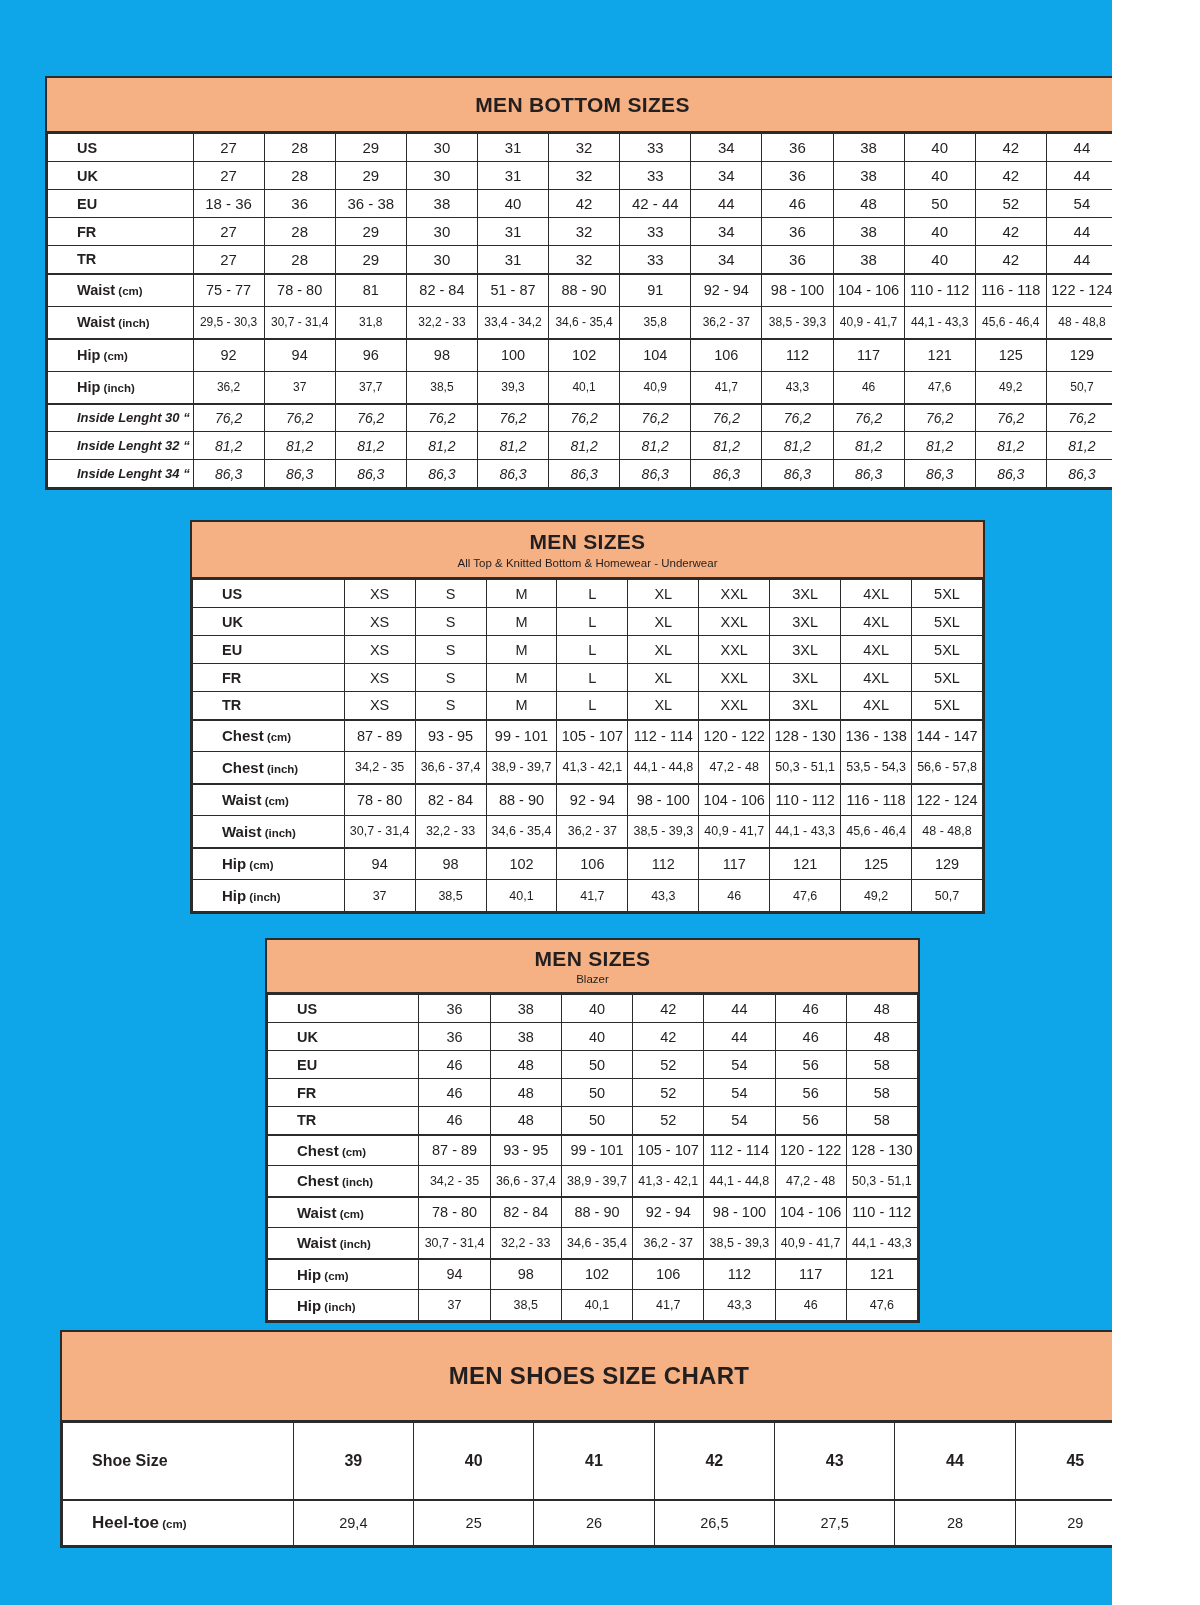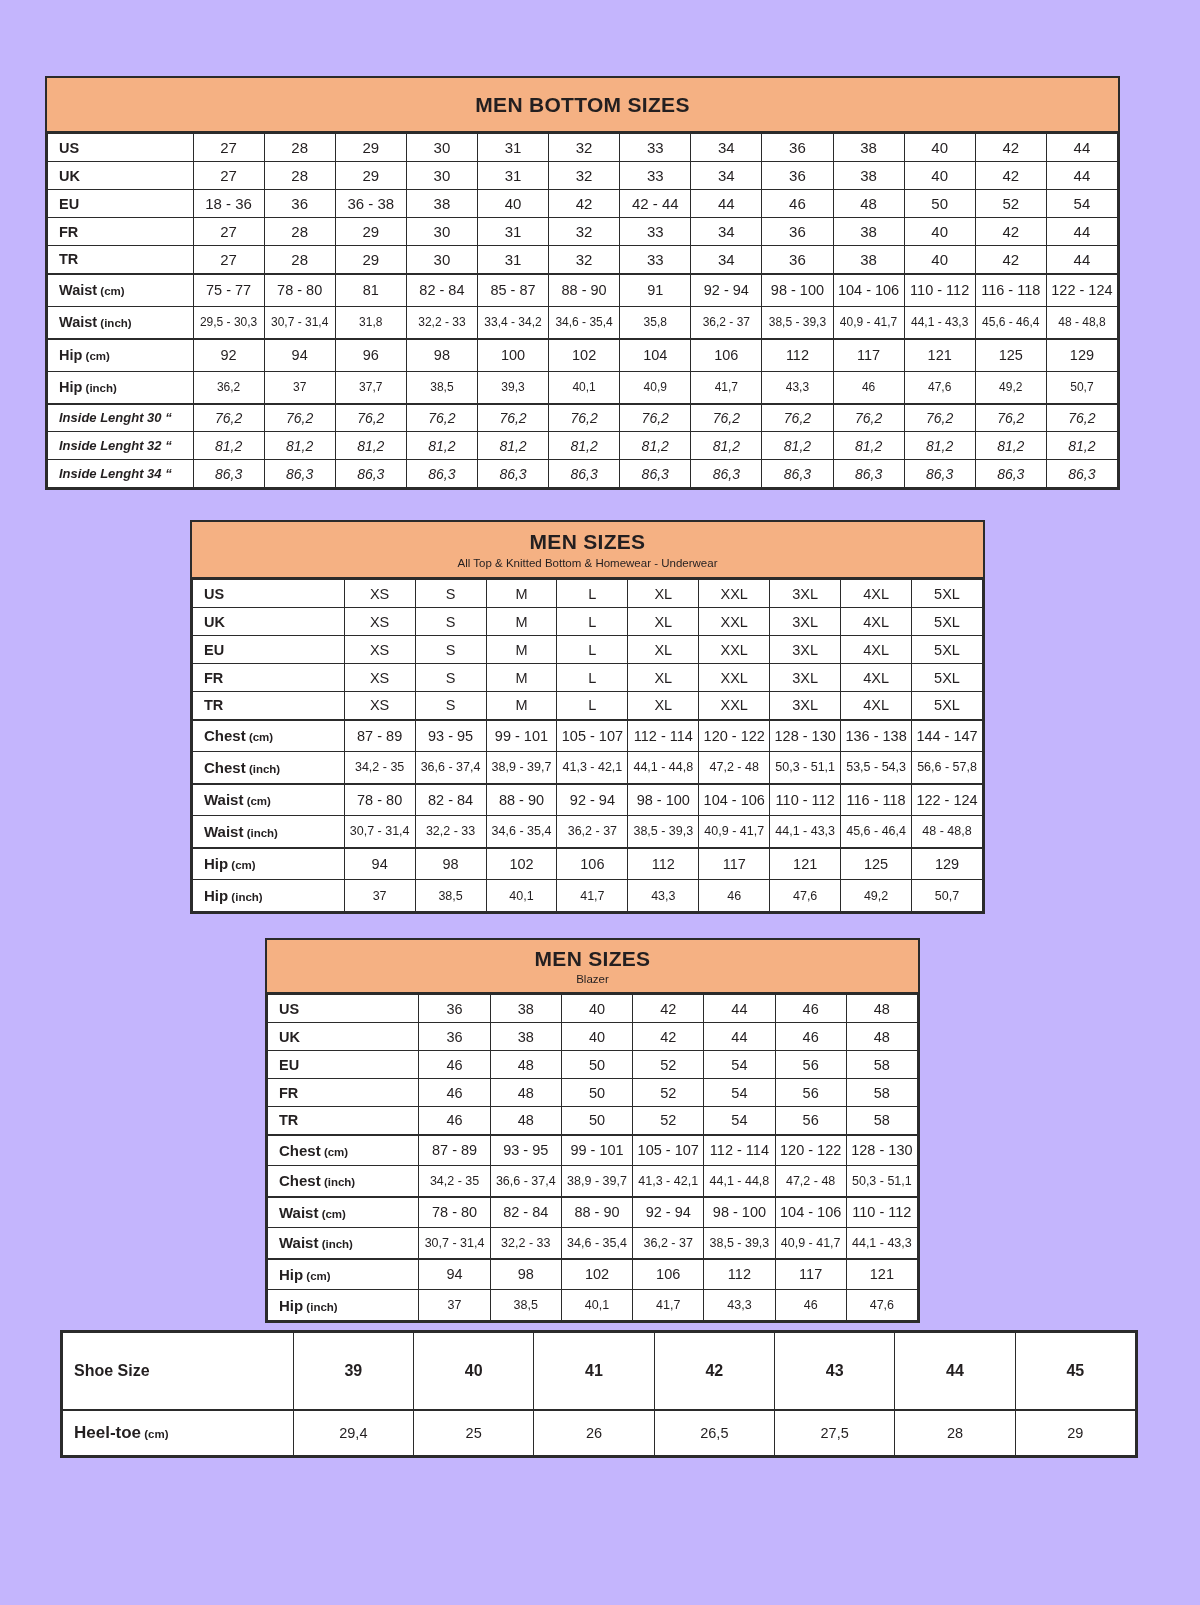--- a/index.html
+++ b/index.html
@@ -1,41 +1,41 @@
 <!DOCTYPE html>
 <html><head>
 <meta charset="utf-8">
 <style>
   html,body{margin:0;padding:0;background:#ffffff;}
   body{
     font-family:"Liberation Sans", sans-serif;
     color:#231f20;
     -webkit-font-smoothing:antialiased;
   }
-  .page{position:relative;width:1200px;height:1605px;background:#c4b5fd;overflow:hidden;}
+  .page{position:relative;width:1112px;height:1605px;background:#0ea5e9;overflow:hidden;}
 
   .tbl{position:absolute;border:2px solid #2b2b2b;background:#ffffff;box-sizing:border-box;}
   .thead{
     background:#f5b183;
     border-bottom:2px solid #2b2b2b;
     display:flex;flex-direction:column;align-items:center;justify-content:center;
     text-align:center;box-sizing:border-box;
   }
   .title{font-weight:bold;font-size:21px;letter-spacing:.3px;color:#231f20;line-height:1.1;}
   .subtitle{font-weight:normal;font-size:11.5px;margin-top:3px;color:#231f20;}
 
   table{border-collapse:collapse;width:100%;table-layout:fixed;}
   td{
     border:1px solid #2b2b2b;
     text-align:center;vertical-align:middle;
     font-size:15px;padding:0 2px;
     overflow:hidden;white-space:nowrap;
     box-sizing:border-box;
   }
-  td.lbl{text-align:left;padding-left:11px;font-weight:bold;margin-top:48px;}
+  td.lbl{text-align:left;padding-left:29px;font-weight:bold;margin-top:48px;}
   .unit{font-size:11.5px;font-weight:bold;text-align:right;}
 
   tr.sep td{border-top:2px solid #2b2b2b;}
   tr.inch td{border-top:none;}
 
   
   .t1{left:45px;top:76px;width:1075px;}
   .t1 .thead{height:55px;}
   .t1 td.lbl{width:13.6%;font-size:14.5px;}
   .t1 tr.size td{height:28px;}
@@ -162,21 +162,21 @@
             <td class="val">40</td>
             <td class="val">42</td>
             <td class="val">44</td>
           </tr>
           <tr class="cm sep">
             <td class="lbl">Waist<span class="unit"> (cm)</span></td>
             <td class="val">75 - 77</td>
             <td class="val">78 - 80</td>
             <td class="val">81</td>
             <td class="val">82 - 84</td>
-            <td class="val">85 - 87</td>
+            <td class="val">51 - 87</td>
             <td class="val">88 - 90</td>
             <td class="val">91</td>
             <td class="val">92 - 94</td>
             <td class="val">98 - 100</td>
             <td class="val">104 - 106</td>
             <td class="val">110 - 112</td>
             <td class="val">116 - 118</td>
             <td class="val">122 - 124</td>
           </tr>
           <tr class="inch">
@@ -537,20 +537,23 @@
             <td class="val">41,7</td>
             <td class="val">43,3</td>
             <td class="val">46</td>
             <td class="val">47,6</td>
           </tr>
         </tbody>
       </table>
   </section>
 
   <section class="tbl t4">
+    <div class="thead">
+      <div class="title">MEN SHOES SIZE CHART</div>
+    </div>
     <table>
         <tbody>
           <tr class="shoe">
             <td class="lbl">Shoe Size</td>
             <td class="val">39</td>
             <td class="val">40</td>
             <td class="val">41</td>
             <td class="val">42</td>
             <td class="val">43</td>
             <td class="val">44</td>

